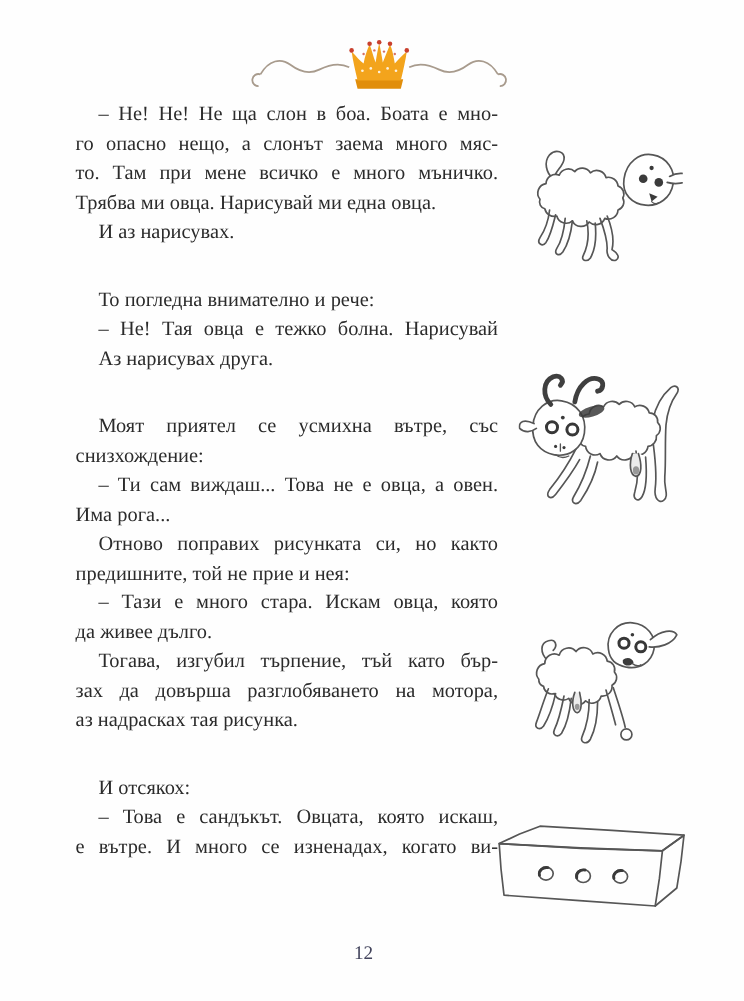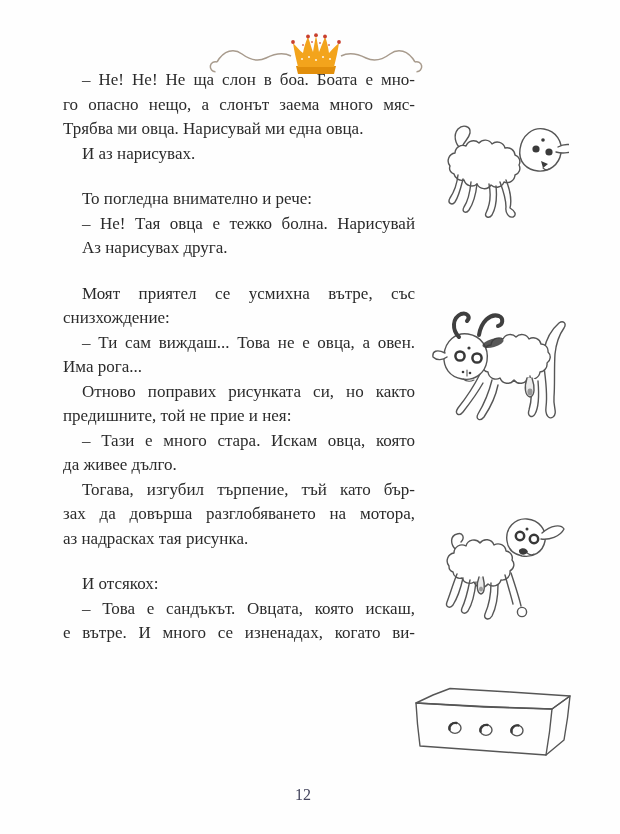--- a/index.html
+++ b/index.html
@@ -4,24 +4,24 @@
 <style>
   html,body{margin:0;padding:0;background:#ffffff;}
   .page{position:relative;width:620px;height:834px;background:#fefefe;
         font-family:"Liberation Serif","DejaVu Serif",serif;overflow:hidden;}
 
   
   .ornament{position:absolute;left:196px;top:32px;width:240px;height:46px;}
   .swirl{fill:none;stroke-width:1.5;}
 
   
-  .text-col{position:absolute;left:63px;top:68px;width:352px;
+  .text-col{position:absolute;left:63px;top:83px;width:352px;
             color:#2b2b2b;font-size:17px;line-height:24.5px;}
   .para{margin:0;padding:0;}
-  .para.gap{margin-top:21px;}
+  .para.gap{margin-top:32px;}
   .ln{display:block;text-align:justify;text-align-last:justify;white-space:nowrap;}
   .ln.last{text-align-last:left;}
   .para .ln:first-child{text-indent:19px;}
 
   
   .art{position:absolute;}
   .sk path,.sk circle,.sk ellipse{stroke:#565656;stroke-width:1.4;fill:none;
        stroke-linecap:round;stroke-linejoin:round;}
   .sk .wfill{fill:#ffffff;}
   .sk .dk{fill:#3b3b3b;stroke:none;}
@@ -73,20 +73,21 @@
           <circle cx="127" cy="25" r="1.1"></circle>
         <circle cx="134" cy="27" r="1.1"></circle>
       </g>
     </g>
   </svg>
 
   <div class="text-col">
     <p class="para">
       <span class="ln">– Не! Не! Не ща слон в боа. Боата е мно-</span>
       <span class="ln">го опасно нещо, а слонът заема много мяс-</span>
+      <span class="ln">то. Там при мене всичко е много мъничко.</span>
       <span class="ln last">Трябва ми овца. Нарисувай ми една овца.</span>
     </p>
     <p class="para">
       <span class="ln last">И аз нарисувах.</span>
     </p>
     <p class="para gap">
       <span class="ln last">То погледна внимателно и рече:</span>
     </p>
     <p class="para">
       <span class="ln">– Не! Тая овца е тежко болна. Нарисувай</span>

